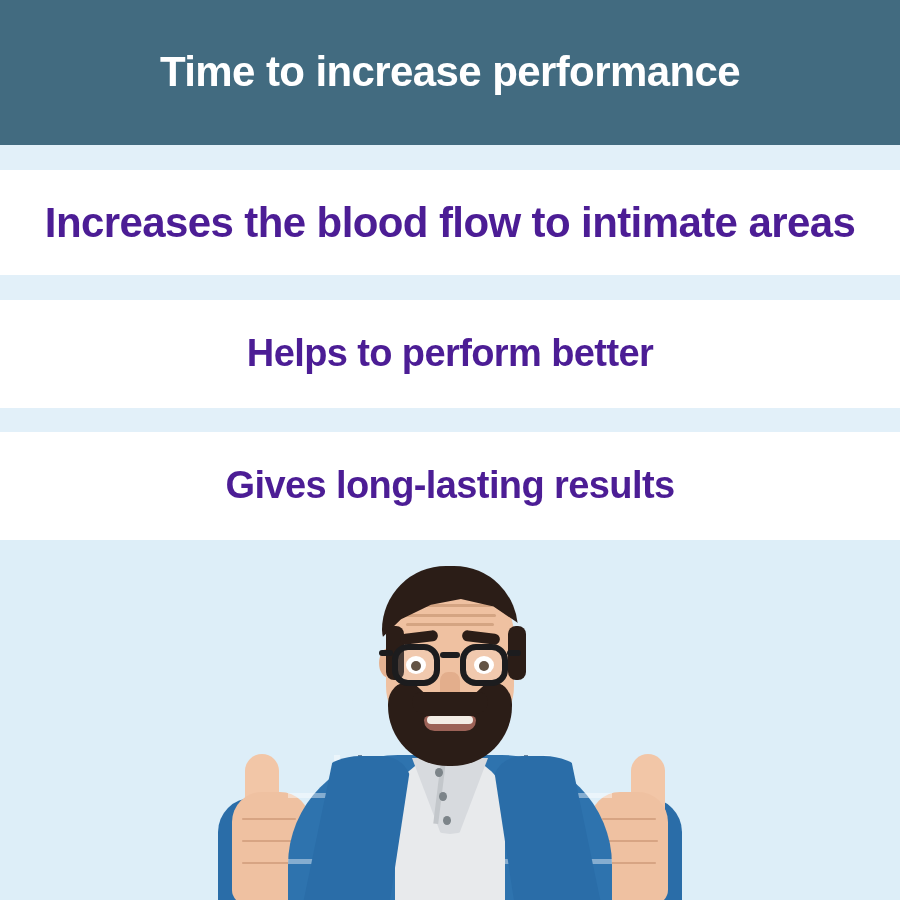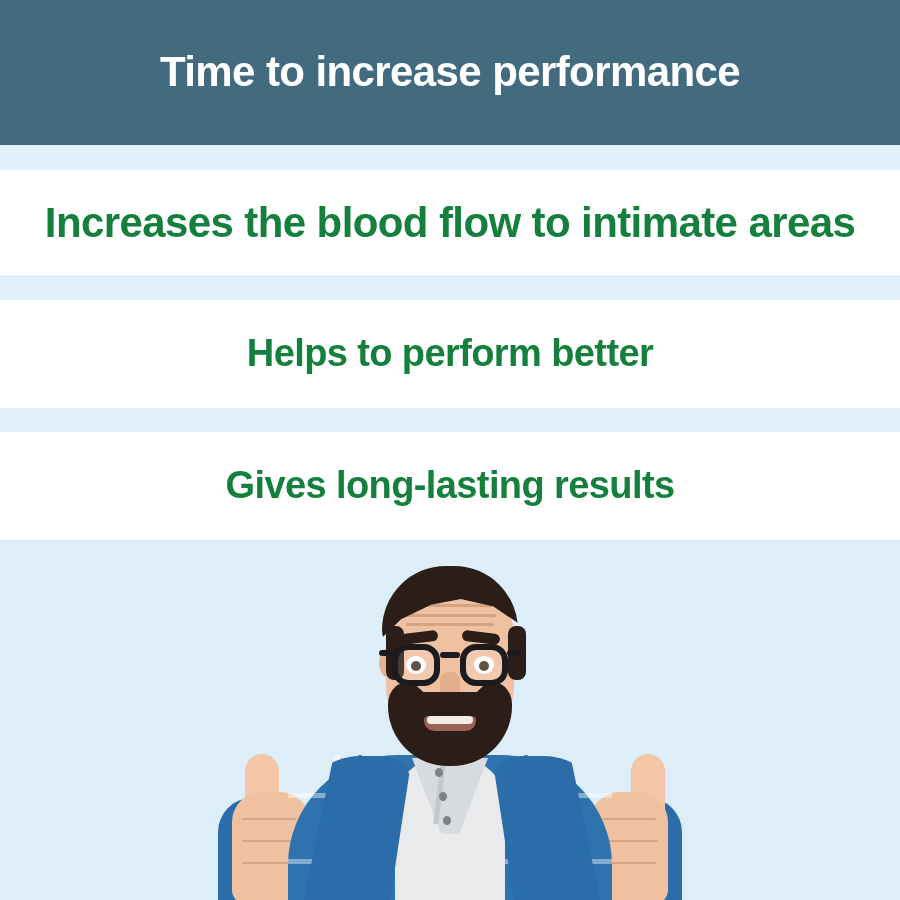--- a/index.html
+++ b/index.html
@@ -52,21 +52,21 @@
     position: absolute;
     left: 0;
     width: 900px;
     background: #ffffff;
     display: flex;
     align-items: center;
     justify-content: center;
     box-sizing: border-box;
   }
   .benefit-text {
-    color: #15803d;
+    color: #4c1d95;
     font-weight: bold;
     letter-spacing: -0.6px;
     line-height: 1.08;
     text-align: center;
     white-space: nowrap;
   }
 
   #benefit-row-0 { top: 170px;  height: 105px; padding: 0 8px; }
   #benefit-row-0 .benefit-text { font-size: 42px; }
 

